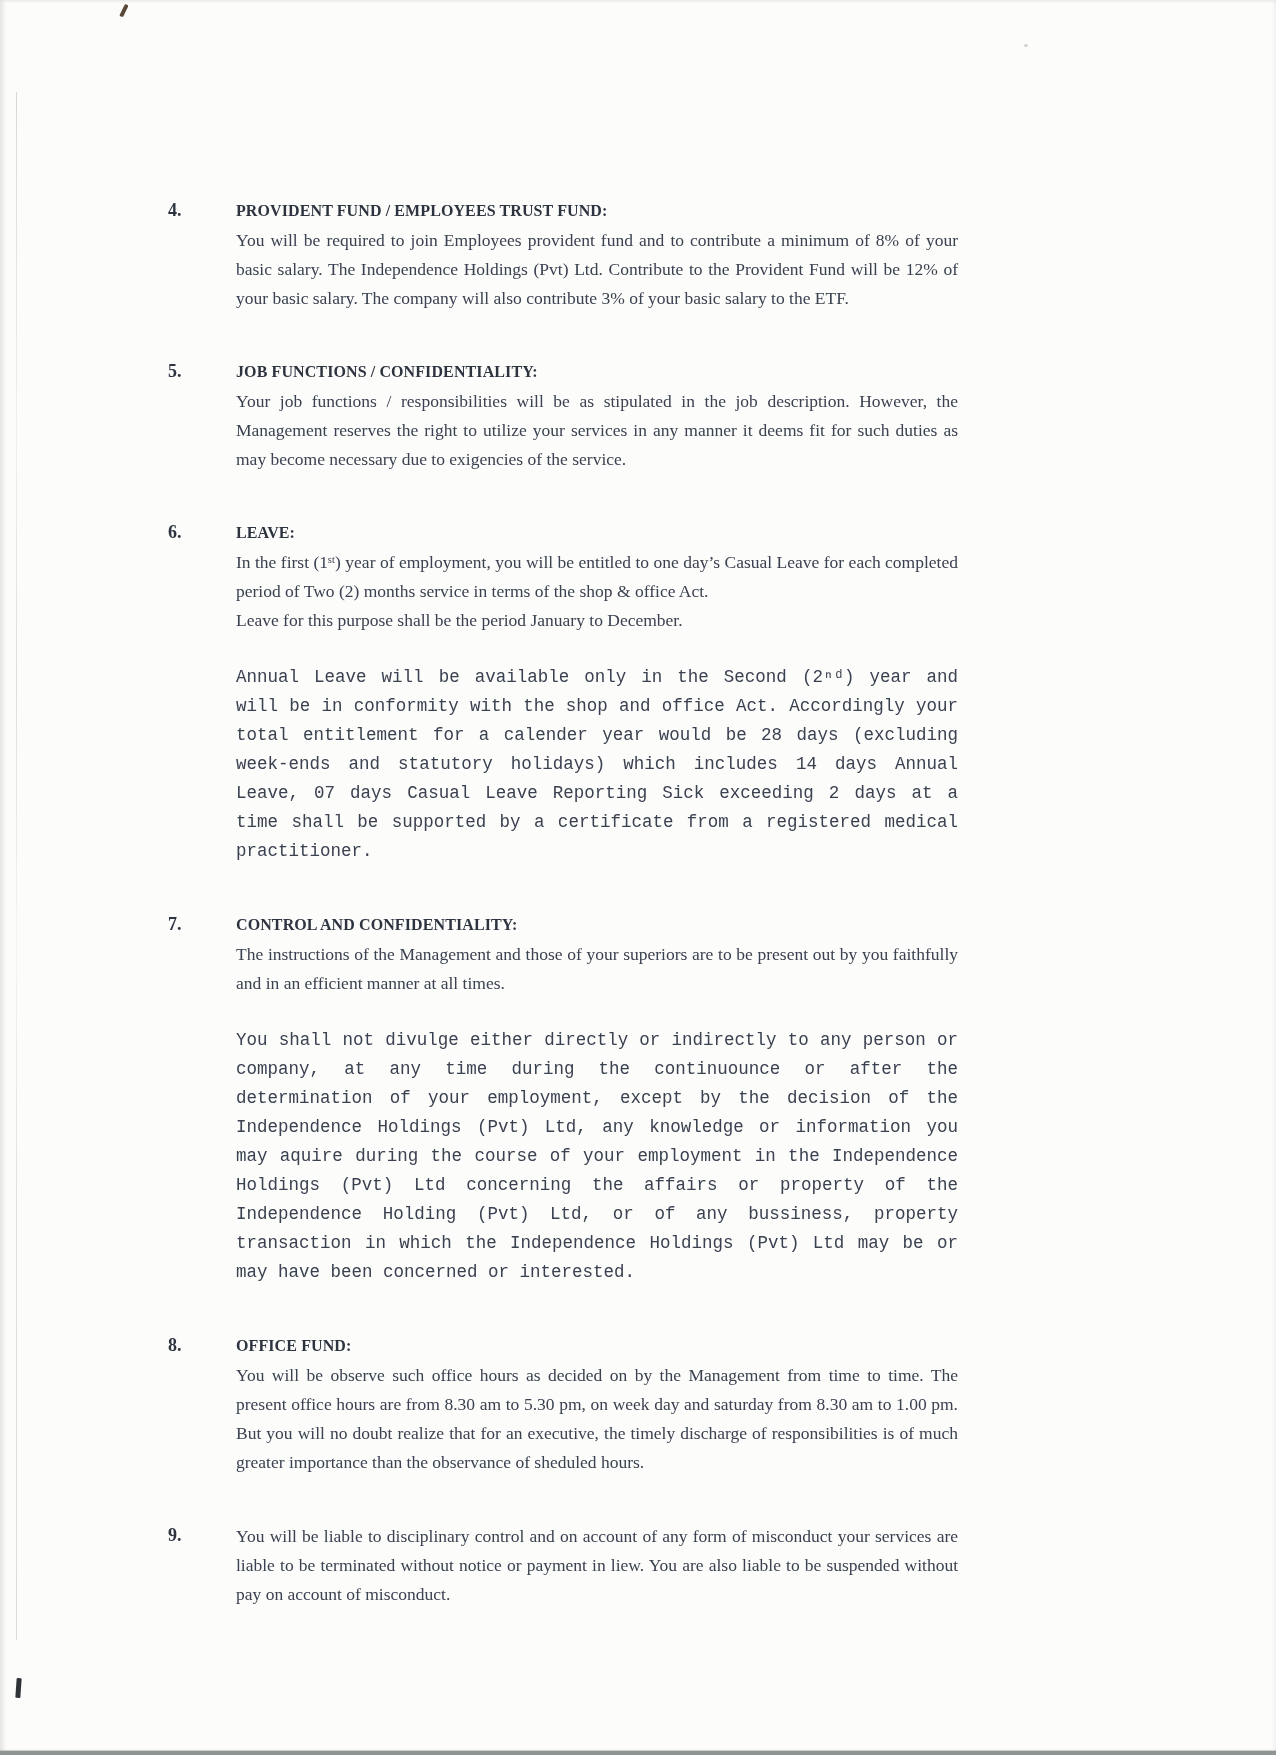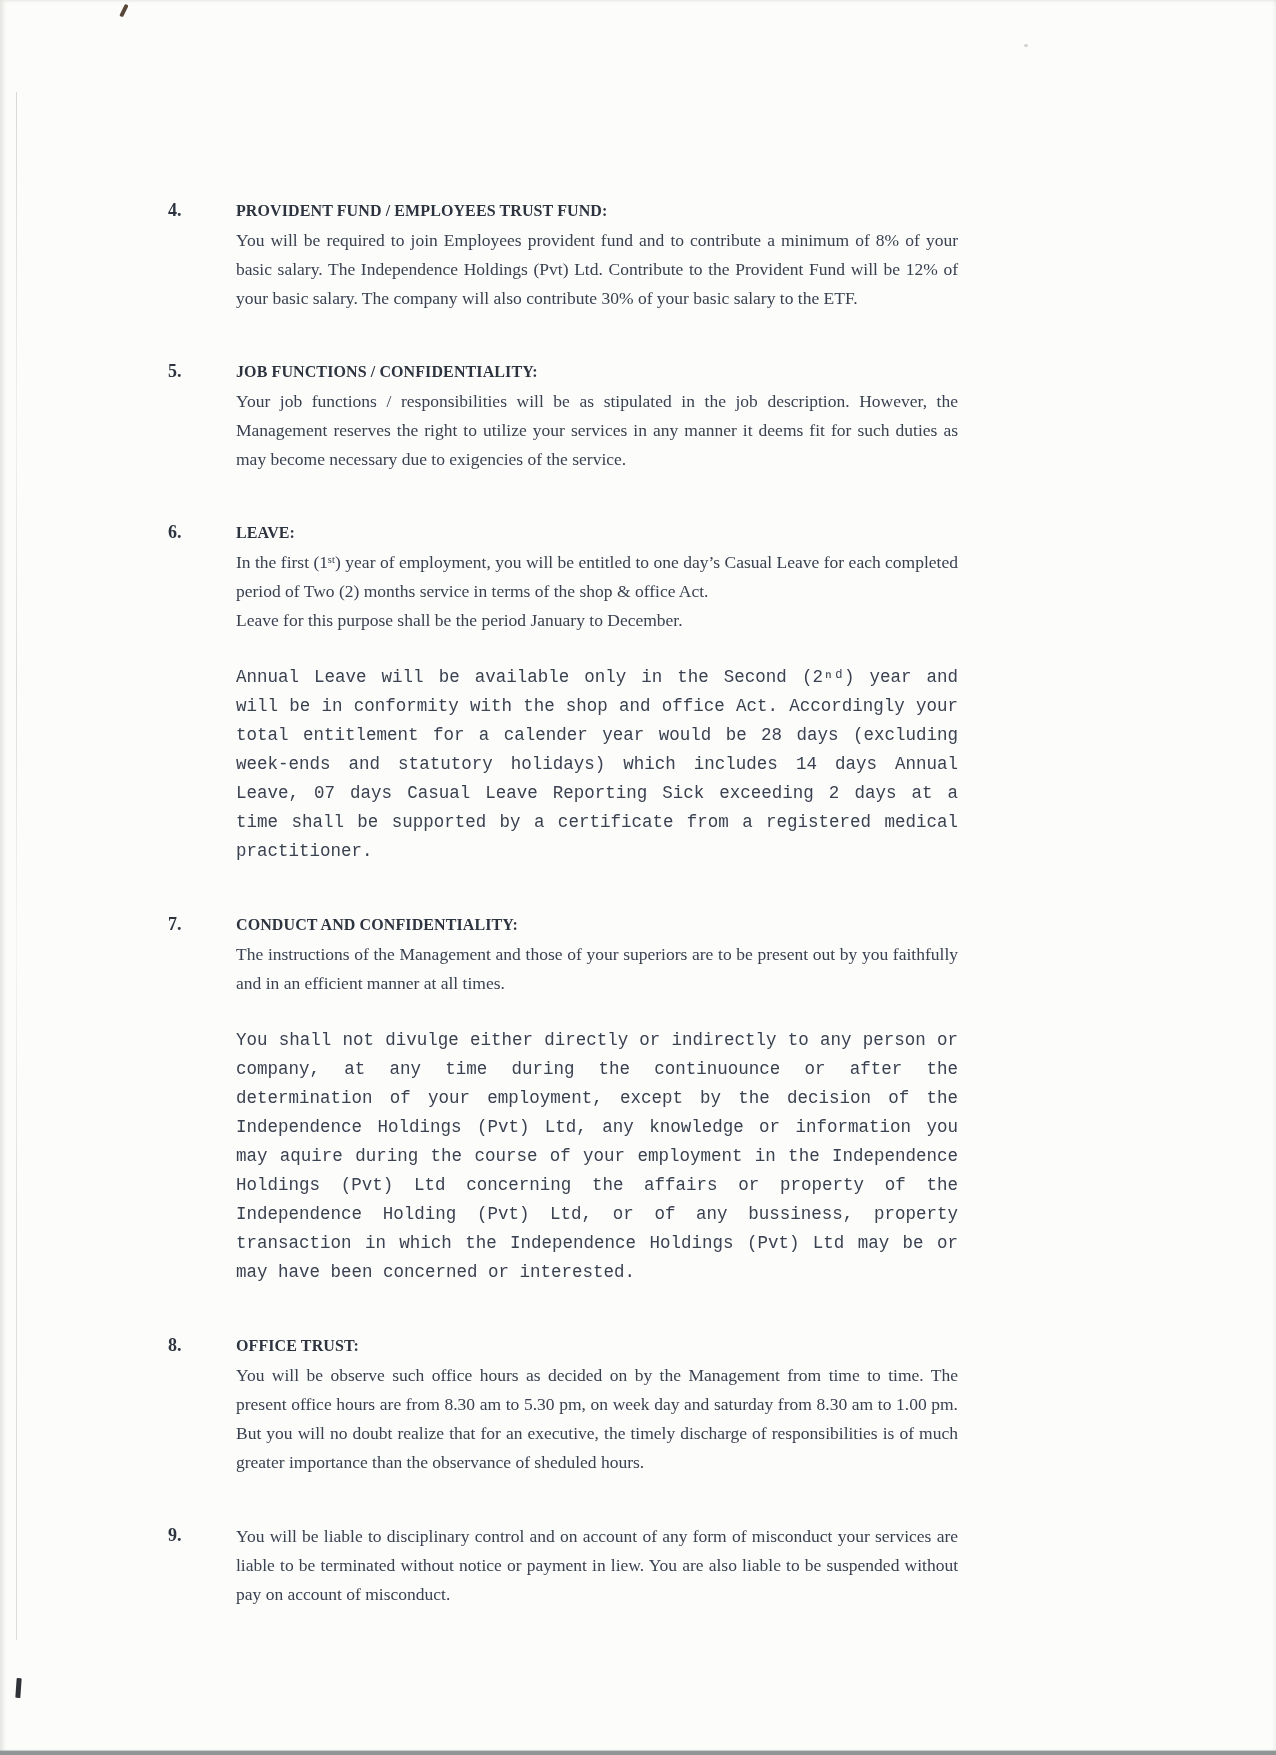--- a/index.html
+++ b/index.html
@@ -98,21 +98,21 @@
 <div class="page">
   <span class="speck-top"></span>
   <span class="left-scan-line"></span>
   <span class="corner-dot"></span>
 
   <main class="doc">
   <section class="section">
     <div class="num">4.</div>
     <div class="content">
       <h2 class="heading">PROVIDENT FUND / EMPLOYEES TRUST FUND:</h2>
-    <p class="para">You will be required to join Employees provident fund and to contribute a minimum of 8% of your basic salary. The Independence Holdings (Pvt) Ltd. Contribute to the Provident Fund will be 12% of your basic salary. The company will also contribute 30% of your basic salary to the ETF.</p>
+    <p class="para">You will be required to join Employees provident fund and to contribute a minimum of 8% of your basic salary. The Independence Holdings (Pvt) Ltd. Contribute to the Provident Fund will be 12% of your basic salary. The company will also contribute 3% of your basic salary to the ETF.</p>
         </div>
   </section>
 
   <section class="section">
     <div class="num">5.</div>
     <div class="content">
       <h2 class="heading">JOB FUNCTIONS / CONFIDENTIALITY:</h2>
     <p class="para">Your job functions / responsibilities will be as stipulated in the job description. However, the Management reserves the right to utilize your services in any manner it deems fit for such duties as may become necessary due to exigencies of the service.</p>
         </div>
   </section>
@@ -123,30 +123,30 @@
       <h2 class="heading">LEAVE:</h2>
     <p class="para">In the first (1ˢᵗ) year of employment, you will be entitled to one day’s Casual Leave for each completed period of Two (2) months service in terms of the shop &amp; office Act.
 Leave for this purpose shall be the period January to December.</p>
           <p class="para">Annual Leave will be available only in the Second (2ⁿᵈ) year and will be in conformity with the shop and office Act. Accordingly your total entitlement for a calender year would be 28 days (excluding week-ends and statutory holidays) which includes 14 days Annual Leave, 07 days Casual Leave Reporting Sick exceeding 2 days at a time shall be supported by a certificate from a registered medical practitioner.</p>
         </div>
   </section>
 
   <section class="section">
     <div class="num">7.</div>
     <div class="content">
-      <h2 class="heading">CONDUCT AND CONFIDENTIALITY:</h2>
+      <h2 class="heading">CONTROL AND CONFIDENTIALITY:</h2>
     <p class="para">The instructions of the Management and those of your superiors are to be present out by you faithfully and in an efficient manner at all times.</p>
           <p class="para">You shall not divulge either directly or indirectly to any person or company, at any time during the continuounce or after the determination of your employment, except by the decision of the Independence Holdings (Pvt) Ltd, any knowledge or information you may aquire during the course of your employment in the Independence Holdings (Pvt) Ltd concerning the affairs or property of the Independence Holding (Pvt) Ltd, or of any bussiness, property transaction in which the Independence Holdings (Pvt) Ltd may be or may have been concerned or interested.</p>
         </div>
   </section>
 
   <section class="section">
     <div class="num">8.</div>
     <div class="content">
-      <h2 class="heading">OFFICE TRUST:</h2>
+      <h2 class="heading">OFFICE FUND:</h2>
     <p class="para">You will be observe such office hours as decided on by the Management from time to time. The present office hours are from 8.30 am to 5.30 pm, on week day and saturday from 8.30 am to 1.00 pm. But you will no doubt realize that for an executive, the timely discharge of responsibilities is of much greater importance than the observance of sheduled hours.</p>
         </div>
   </section>
 
   <section class="section">
     <div class="num">9.</div>
     <div class="content">
     <p class="para">You will be liable to disciplinary control and on account of any form of misconduct your services are liable to be terminated without notice or payment in liew. You are also liable to be suspended without pay on account of misconduct.</p>
         </div>
   </section>

